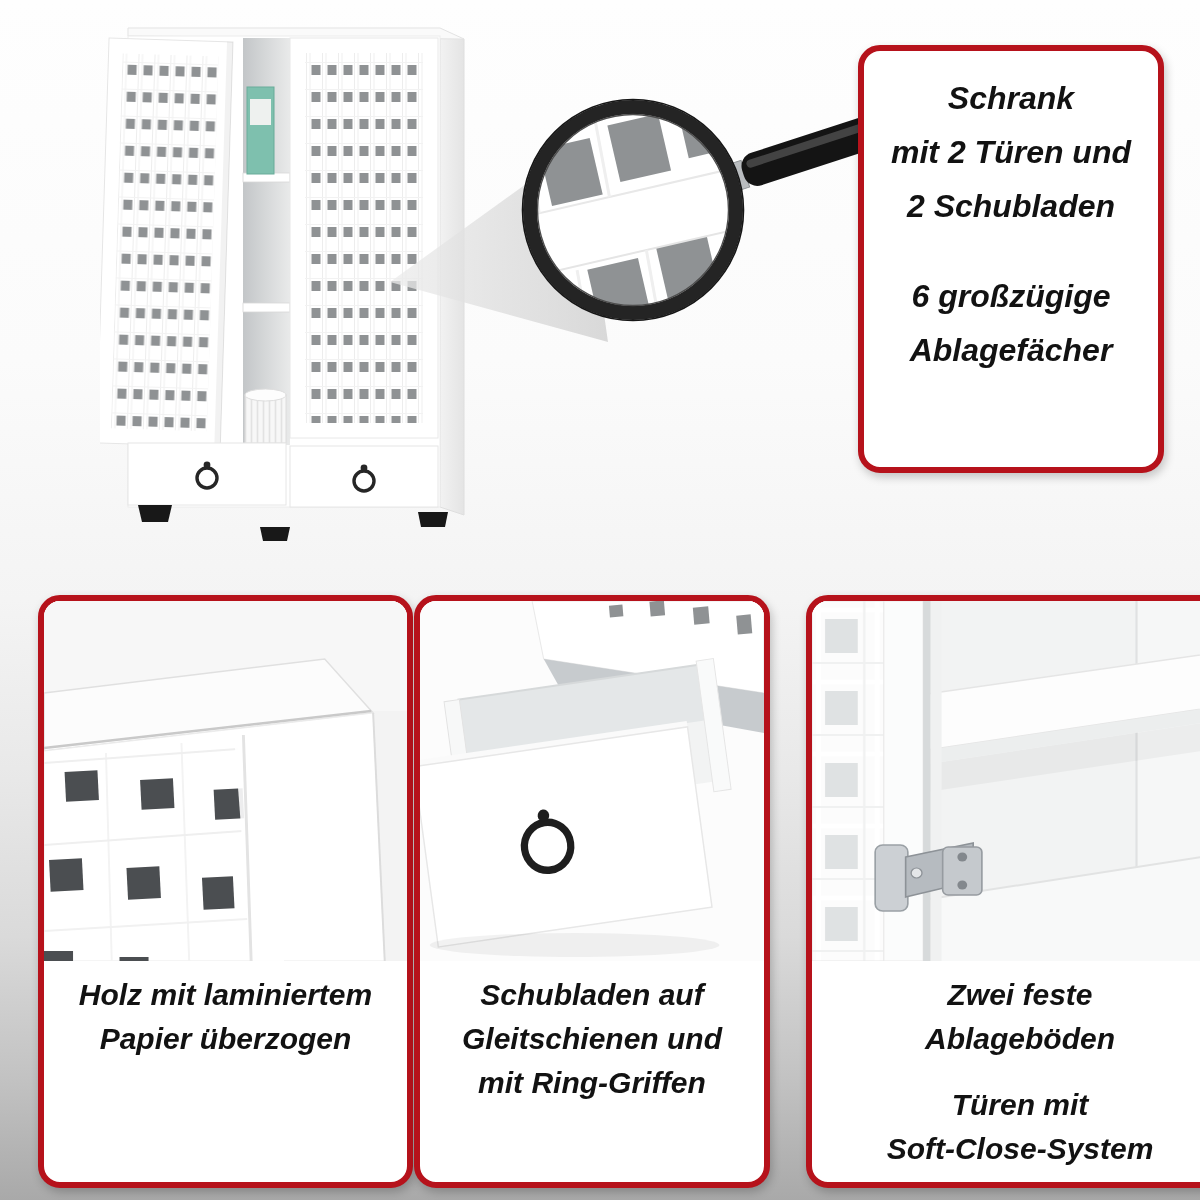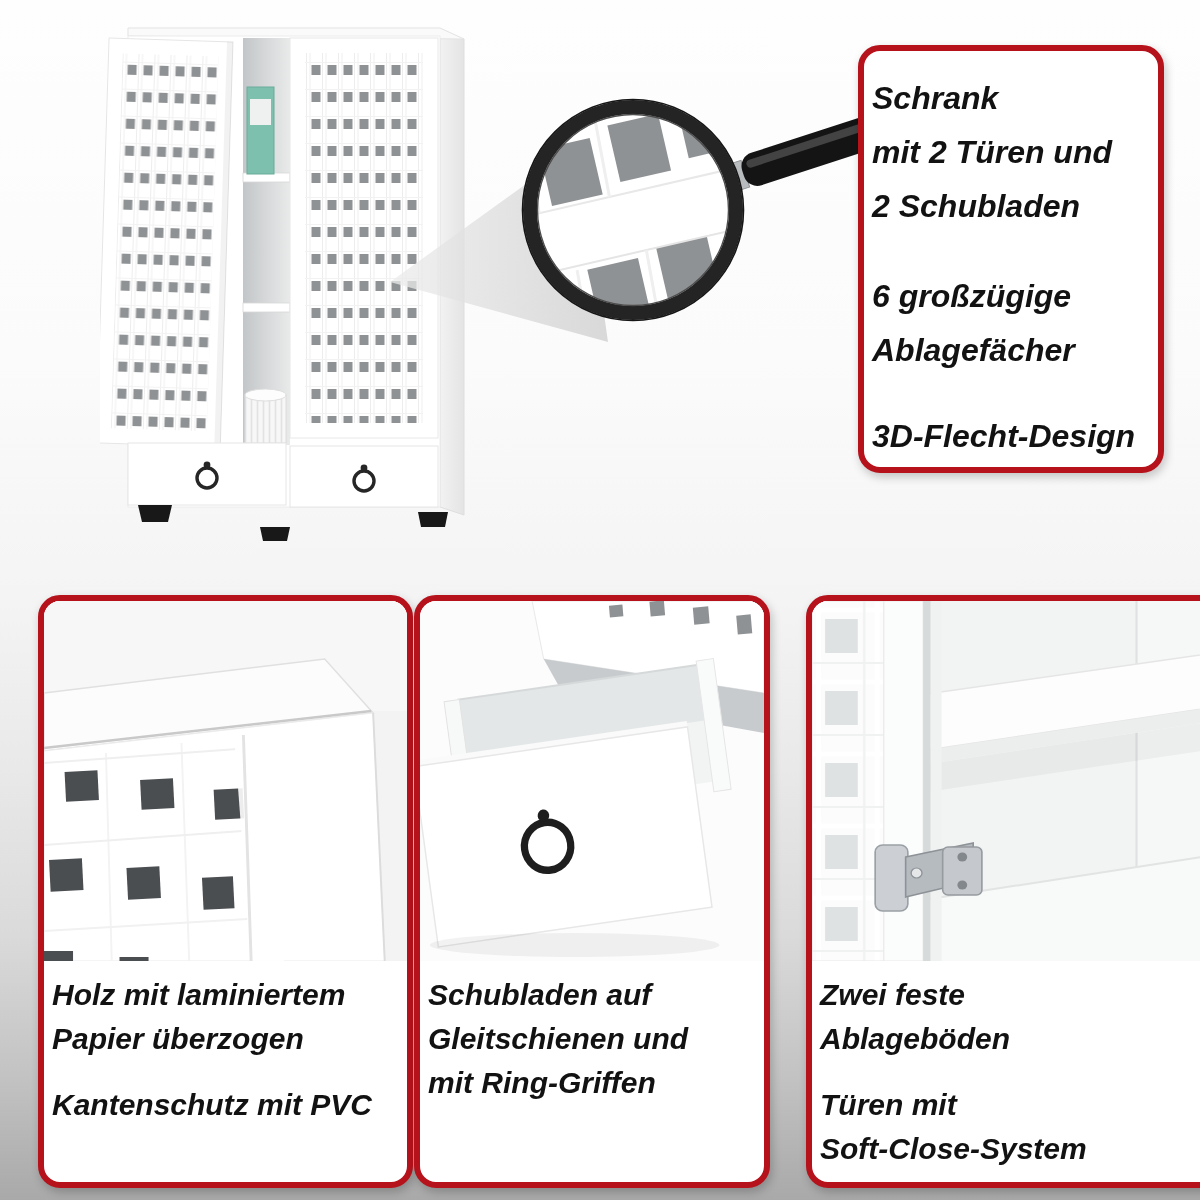--- a/index.html
+++ b/index.html
@@ -12,21 +12,21 @@
   
   .redbox{
     background:#ffffff;
     border:6px solid #b6121b;
     border-radius:22px;
     box-shadow:2px 4px 10px rgba(0,0,0,.22);
     box-sizing:border-box;
   }
   .txt{
     font-weight:700;font-style:italic;color:#121212;
-    text-align:left;white-space:pre-line;margin:0;
+    text-align:center;white-space:pre-line;margin:0;
   }
   
   .feature-box{left:858px;top:45px;width:306px;height:428px;padding:18px 8px 0 8px;}
   .feature-box .fb-p{font-size:32px;line-height:54px;}
   .feature-box .fb-p1{margin-top:2px;}
   .feature-box .fb-p2{margin-top:36px;}
   .feature-box .fb-p3{margin-top:32px;}
   
   .card{top:595px;height:593px;overflow:hidden;padding:0;}
   .card-a{left:38px;width:375px;}
@@ -169,21 +169,20 @@
       </g>
     </svg>
   </div>
 
   <div class="abs redbox feature-box">
     <p class="txt fb-p fb-p1">Schrank
 mit 2 Türen und
 2 Schubladen</p>
     <p class="txt fb-p fb-p2">6 großzügige
 Ablagefächer</p>
-    <p class="txt fb-p fb-p3">3D-Flecht-Design</p>
   </div>
 
   <div class="abs redbox card card-a">
     <svg class="card-photo" viewBox="0 0 375 360" preserveAspectRatio="none">
       <rect width="375" height="360" fill="#f3f3f3"></rect>
       <rect width="375" height="110" fill="#f7f7f7"></rect>
       <polygon points="0,92 290,58 340,112 0,150" fill="#fcfcfc" stroke="#e0e0e0" stroke-width="1.5"></polygon>
       <polygon points="0,150 340,112 352,360 0,360" fill="#ffffff" stroke="#ececec" stroke-width="1"></polygon>
       <line x1="0" y1="147" x2="338" y2="110" stroke="#c9c9c9" stroke-width="2.5"></line>
       <line x1="340" y1="112" x2="352" y2="360" stroke="#dcdcdc" stroke-width="2"></line>
@@ -201,21 +200,20 @@
         <rect x="164" y="276" width="32" height="32" transform="rotate(-3 180 292)"></rect>
         <rect x="0" y="350" width="30" height="10"></rect>
         <rect x="78" y="356" width="30" height="4"></rect>
       </g>
       <polygon points="196,130 224,126 248,360 214,360" fill="#ffffff" opacity="0.9"></polygon>
       <line x1="206" y1="134" x2="214" y2="360" stroke="#e3e3e3" stroke-width="3"></line>
     </svg>
     <div class="card-caption">
       <p class="txt cp">Holz mit laminiertem
 Papier überzogen</p>
-      <p class="txt cp">Kantenschutz mit PVC</p>
     </div>
   </div>
 
   <div class="abs redbox card card-b">
     <svg class="card-photo" viewBox="0 0 356 360" preserveAspectRatio="none">
       <rect width="356" height="360" fill="#fcfcfc"></rect>
 
       <polygon points="116,0 356,0 356,92 128,58" fill="#ffffff" stroke="#e8e8e8" stroke-width="1"></polygon>
       <g fill="#8f9294">
         <rect x="196" y="4" width="14" height="12" transform="rotate(-5 203 10)"></rect>

